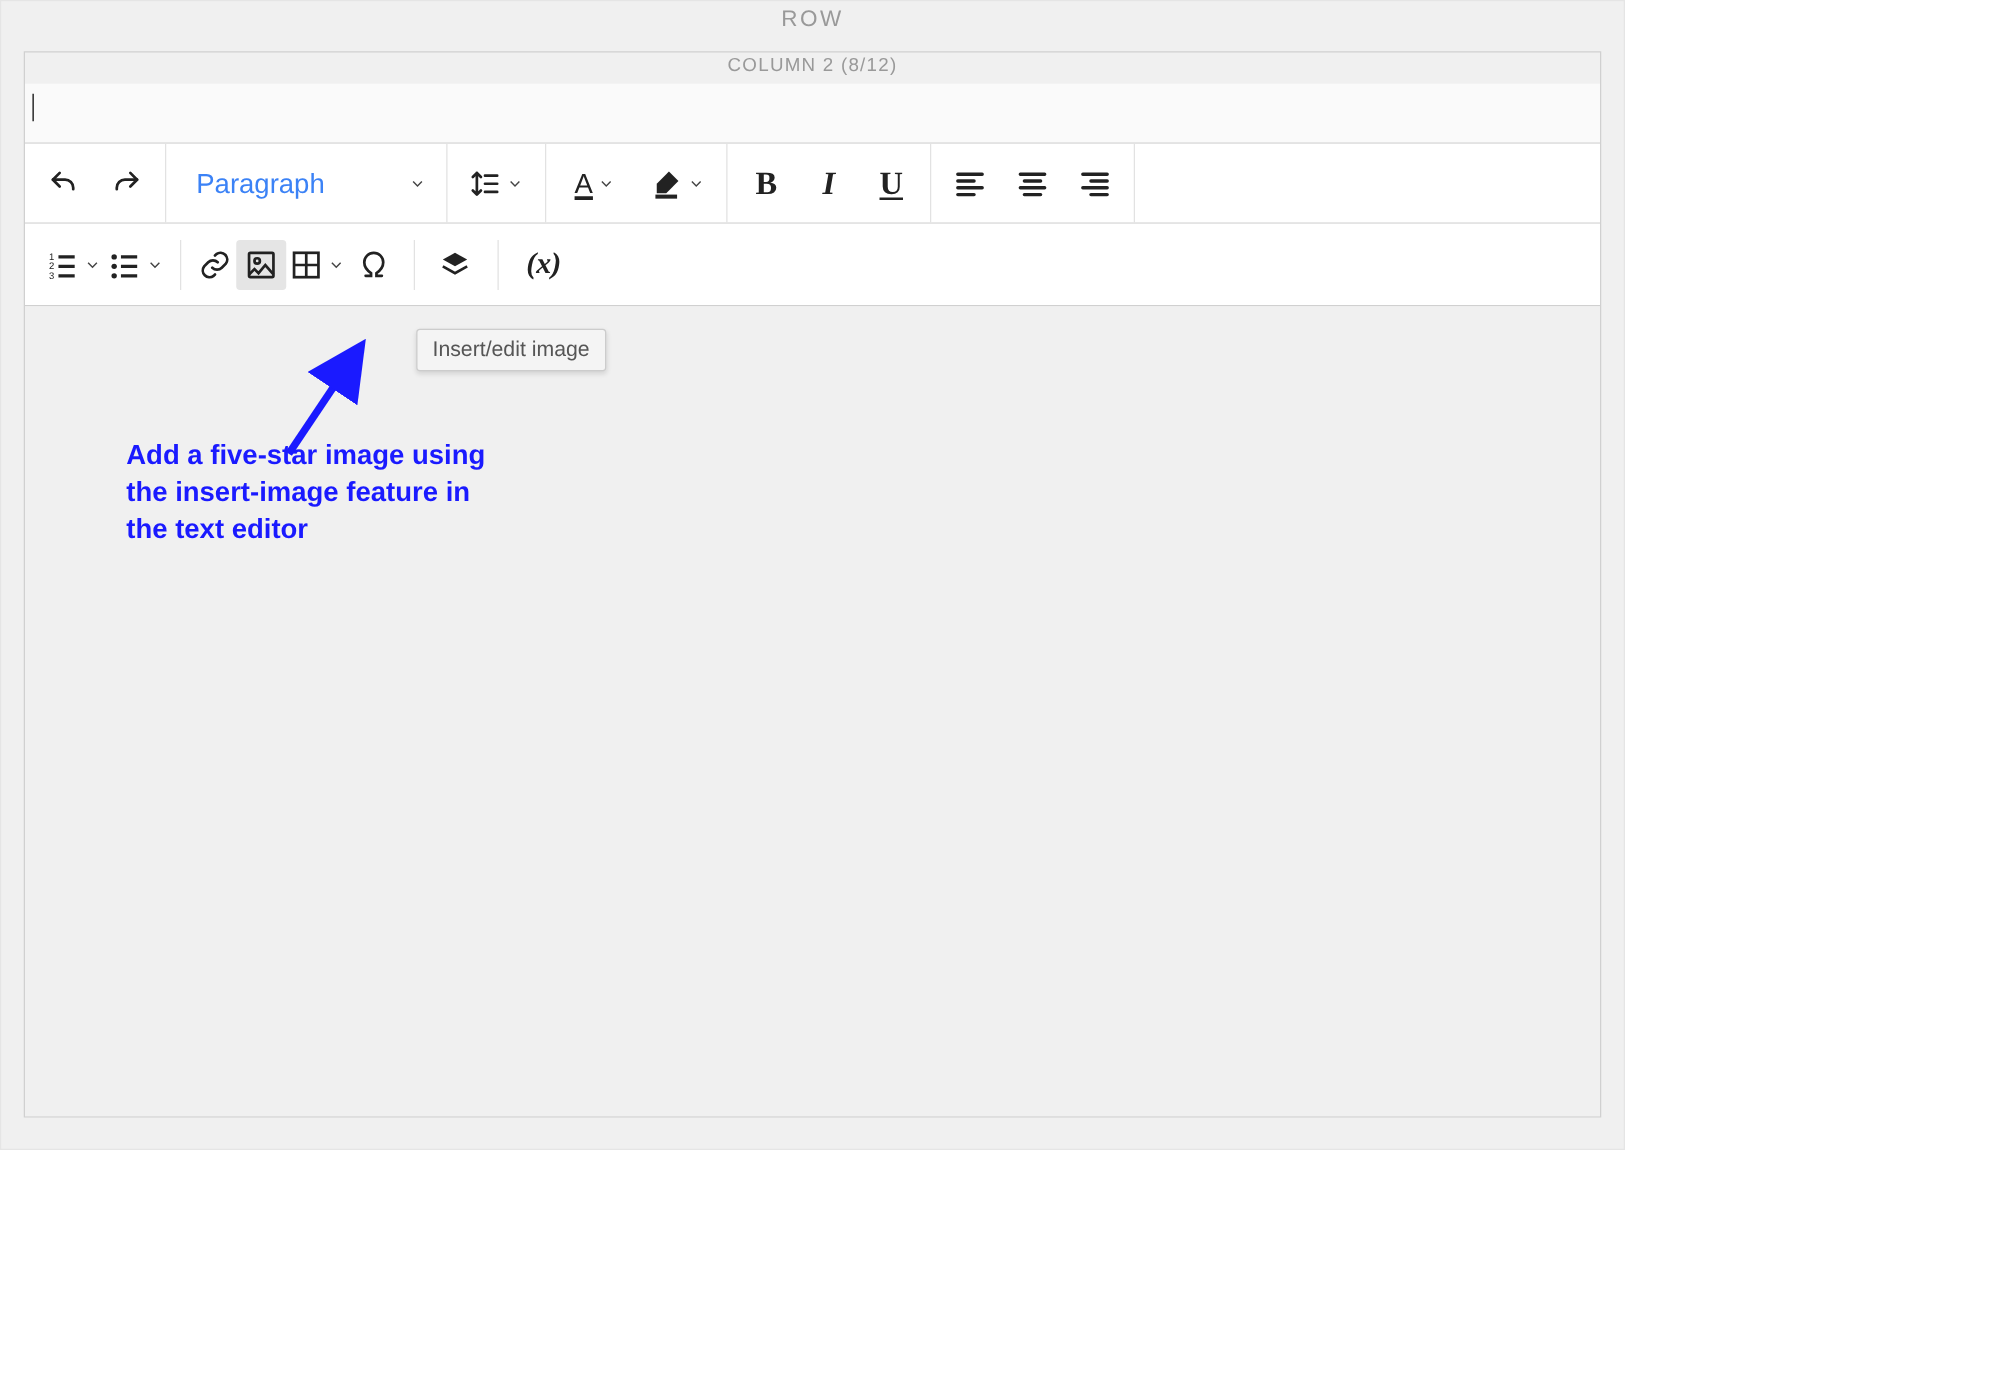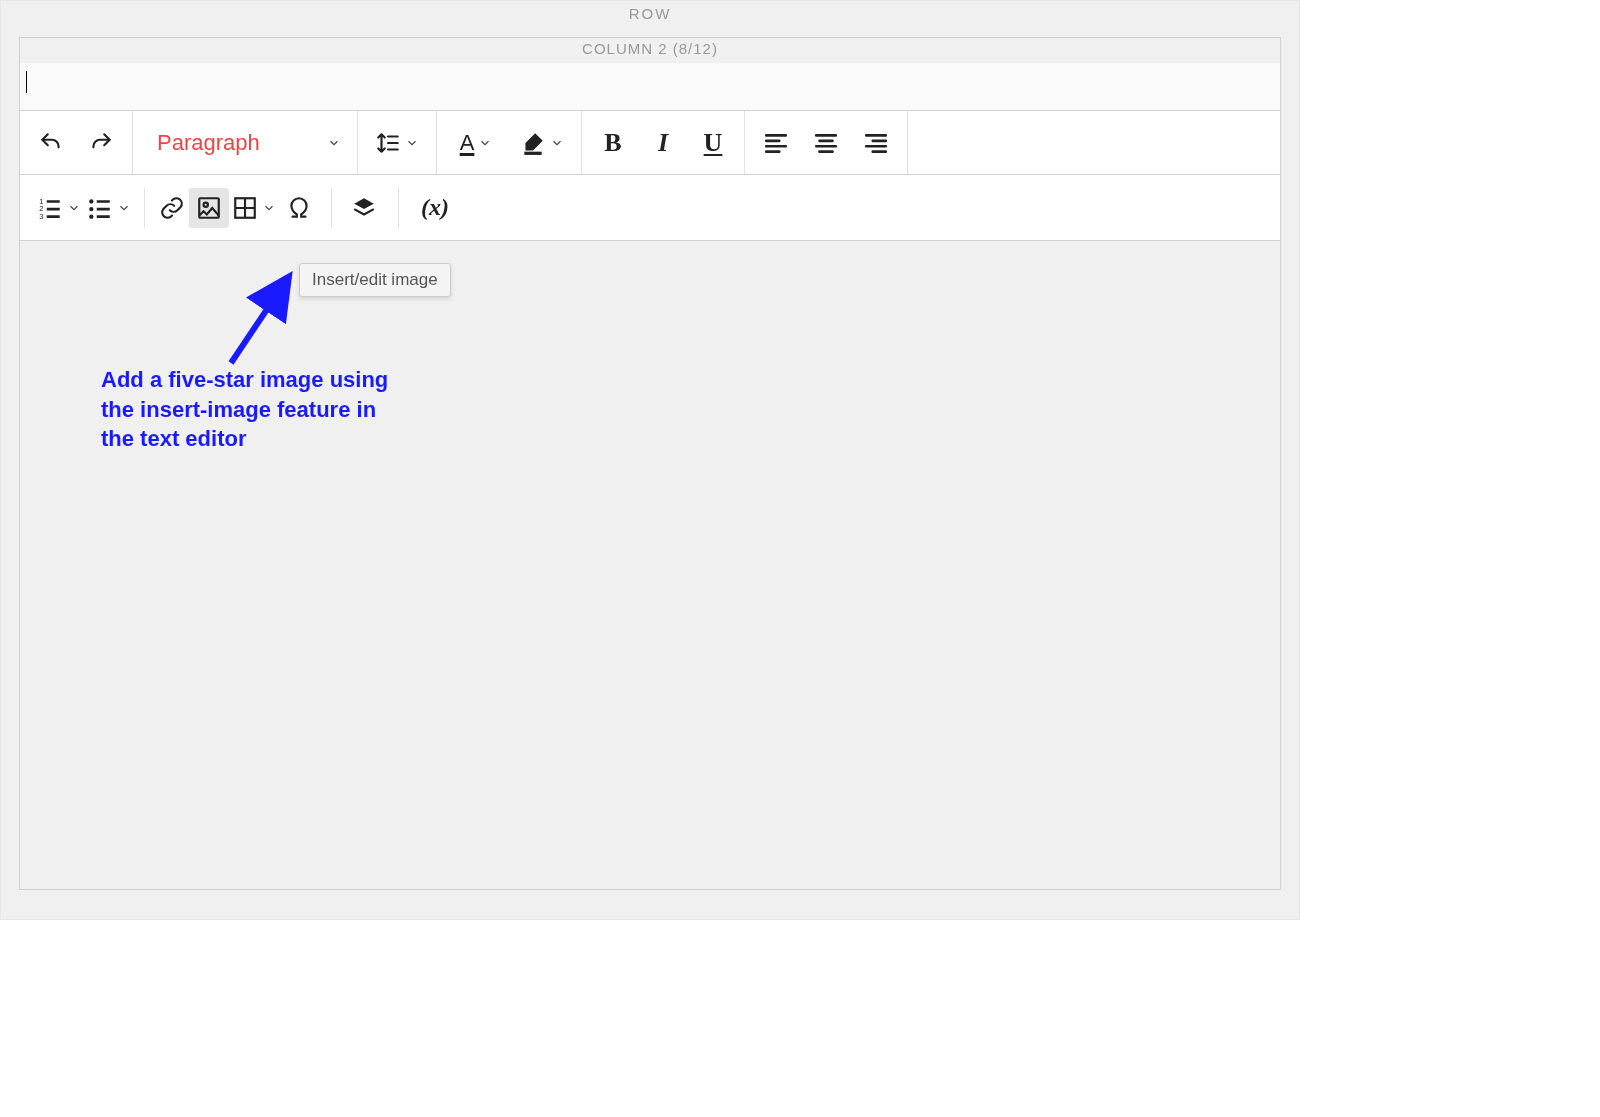--- a/index.html
+++ b/index.html
@@ -18,21 +18,21 @@
     width: 1300px;   
     height: 920px;
     margin: 0;
     background: #f0f0f0;
     border: 1px solid #e5e5e5;
     position: relative;
   }
 
   .row-label {
     text-align: center;
-    font-size: 15px;
+    font-size: 18px;
     letter-spacing: 2px;
     color: #999;
     padding: 4px 15px 2px;
   }
 
   .col-label {
     text-align: center;
     font-size: 15px;
     letter-spacing: 1px;
     color: #999;
@@ -89,21 +89,21 @@
   .group:last-child { border-right: none; flex: 1; }
 
   .dropdown {
     display: flex;
     align-items: center;
     justify-content: space-between;
     height: 100%;
     border-right: 1px solid #e2e2e2;
     padding: 0 16px 0 24px;
     font-size: 22px;
-    color: #ef4444;
+    color: #3b82f6;
     gap: 40px;
   }
   .dropdown.paragraph { width: 225px; }
   .dropdown.fontsize  { width: 230px; }
 
   .chev {
     width: 14px; height: 14px;
     display: inline-block;
   }
   .chev svg { width: 14px; height: 14px; display: block; }
@@ -127,20 +127,21 @@
     position: absolute;
     background: #f4f4f4;
     border: 1px solid #ccc;
     border-radius: 3px;
     padding: 6px 12px;
     font-size: 17px;
     color: #555;
     box-shadow: 0 2px 4px rgba(0,0,0,0.12);
     white-space: nowrap;
     z-index: 20;
+    margin-left: 34px;
   }
 
   
   .annotation {
     position: absolute;
     color: #1a1aff;
     font-weight: 700;
     font-size: 22px;
     line-height: 1.35;
     z-index: 15;
@@ -373,15 +374,15 @@
 
   <svg class="arrow-svg" style="left:210px; top:262px" width="100" height="110" viewBox="0 0 100 110">
     <defs>
       <marker id="ah" markerWidth="8" markerHeight="8" refX="6" refY="4" orient="auto">
         <path d="M0 0l8 4-8 4z" fill="#1a1aff"></path>
       </marker>
     </defs>
     <line x1="20" y1="100" x2="75" y2="18" stroke="#1a1aff" stroke-width="6" marker-end="url(#ah)"></line>
   </svg>
 
-  <div class="annotation" style="left:100px; top:364px; width:290px">Add a five-star image using the insert-image feature in the text editor</div>
+  <div class="annotation" style="left:100px; top:348px; width:290px">Add a five-star image using the insert-image feature in the text editor</div>
 
 </div>
 
 </body></html>

